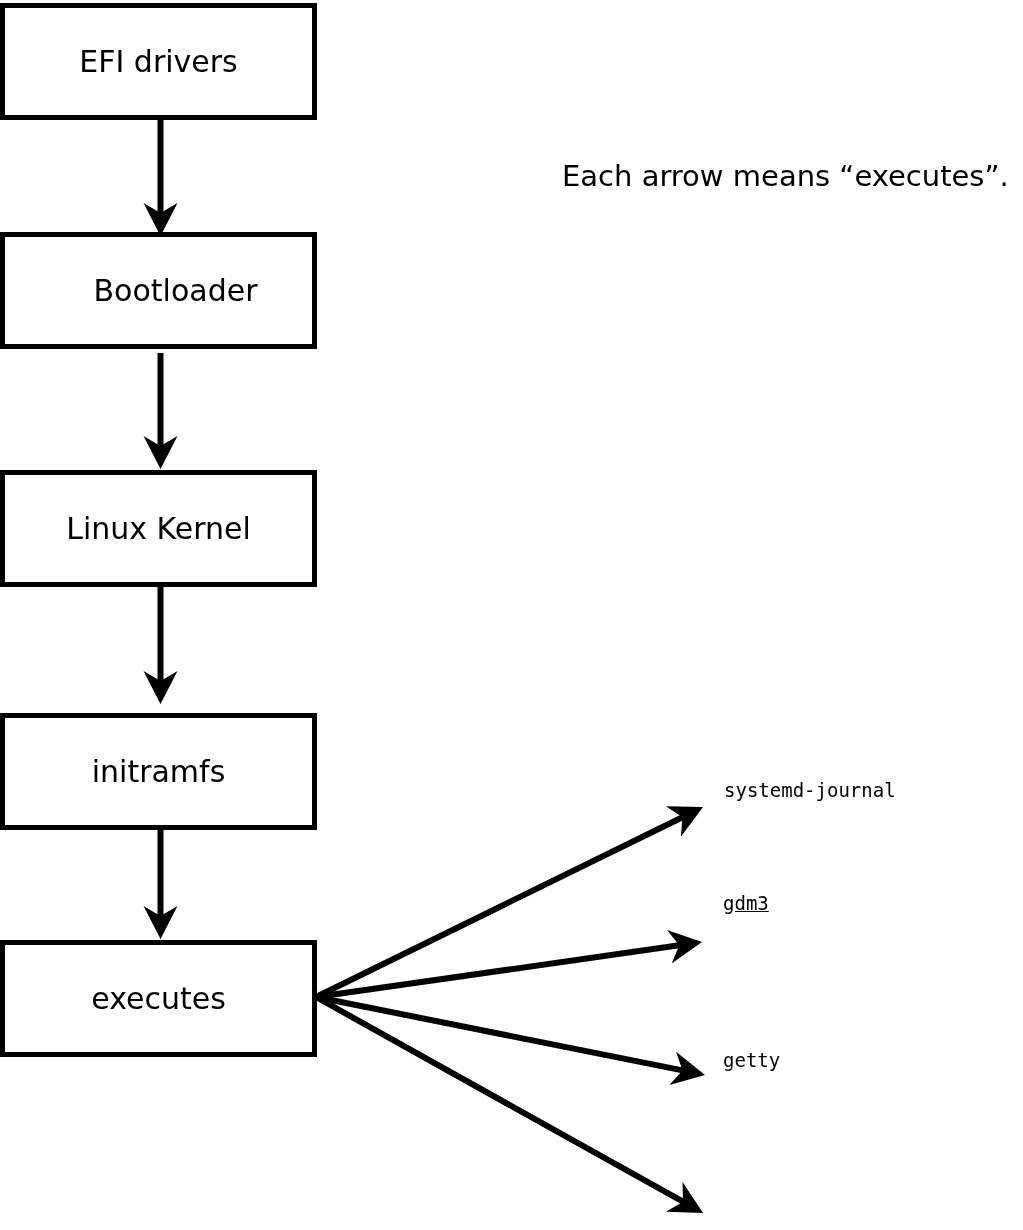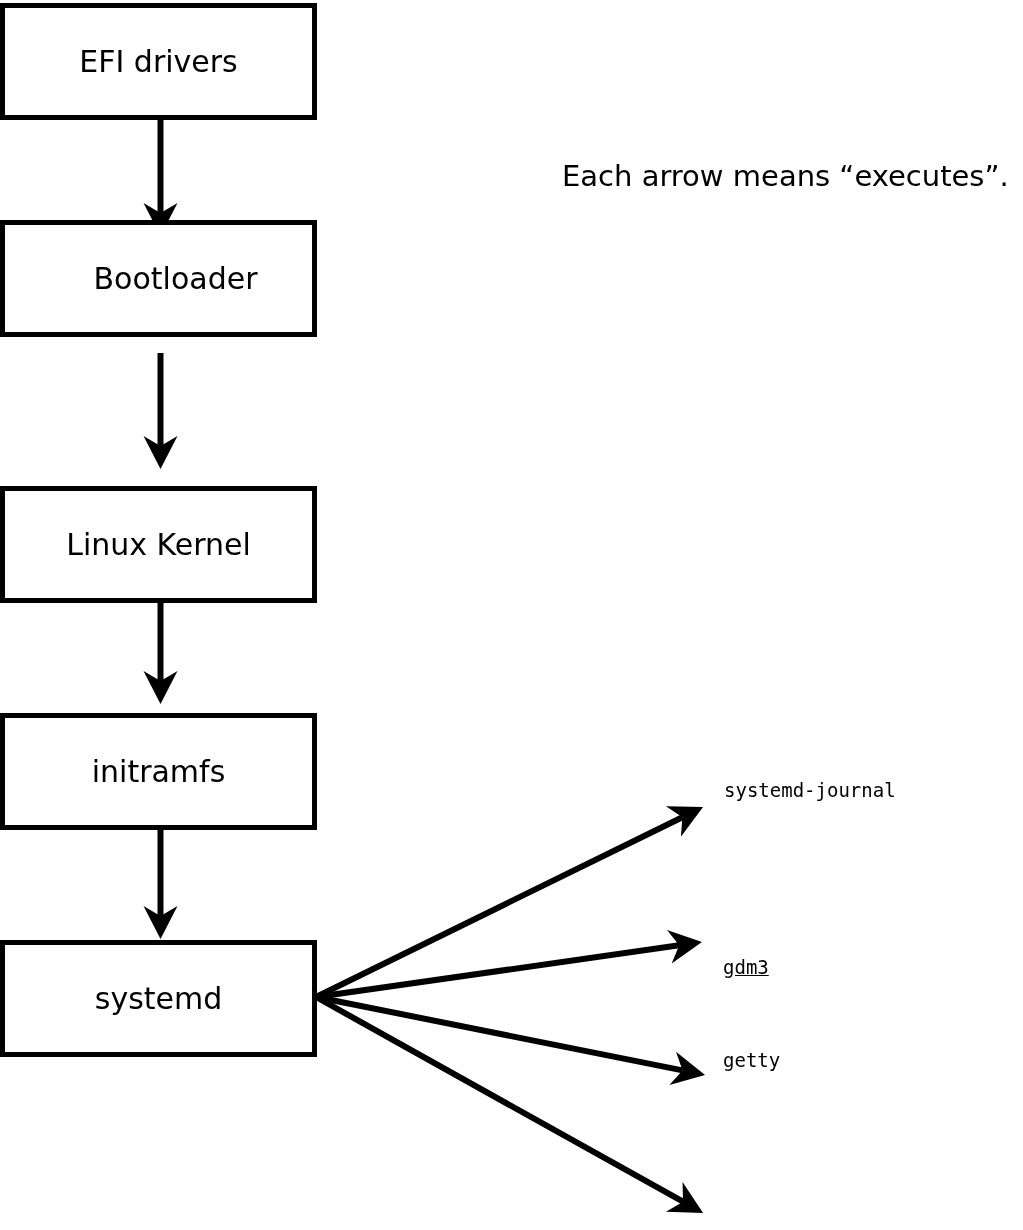--- a/index.html
+++ b/index.html
@@ -51,26 +51,26 @@
   }
   .spawn-label {
     position: absolute;
     font-size: 19px;
     line-height: 1;
     white-space: nowrap;
   }
   .mono { font-family: "DejaVu Sans Mono", monospace; }
   .sans { font-family: "DejaVu Sans", sans-serif; }
   #label-journal { left: 724px; top: 781px; }
-  #label-gdm3    { left: 723px; top: 958px; text-decoration: underline; }
+  #label-gdm3    { left: 723px; top: 894px; text-decoration: underline; }
   #label-getty   { left: 723px; top: 1051px; }
   #label-sshd    { left: 714px; top: 1261px; }
   #box-efi       { top: 3px; }
-  #box-boot      { top: 220px; padding-left: 34px; }
-  #box-kernel    { top: 486px; }
+  #box-boot      { top: 232px; padding-left: 34px; }
+  #box-kernel    { top: 470px; }
   #box-initramfs { top: 705px; margin-top: 8px; }
   #box-systemd   { top: 940px; }
 </style>
 </head>
 <body>
 
 <div class="canvas">
 
   <svg class="arrows-layer" viewBox="0 0 1023 1230" xmlns="http://www.w3.org/2000/svg">
     <defs>
@@ -96,21 +96,21 @@
   <div class="box" id="box-boot">
     <span>Bootloader</span>
   </div>
   <div class="box" id="box-kernel">
     <span>Linux Kernel</span>
   </div>
   <div class="box" id="box-initramfs">
     <span>initramfs</span>
   </div>
   <div class="box" id="box-systemd">
-    <span>systemd</span>
+    <span>executes</span>
   </div>
 
   <div class="note">Each arrow means “executes”.</div>
 
   <div class="spawn-label mono" id="label-journal">systemd-journal</div>
   <div class="spawn-label mono" id="label-gdm3">gdm3</div>
   <div class="spawn-label mono" id="label-getty">getty</div>
   <div class="spawn-label sans" id="label-sshd">sshd</div>
 
 </div>

